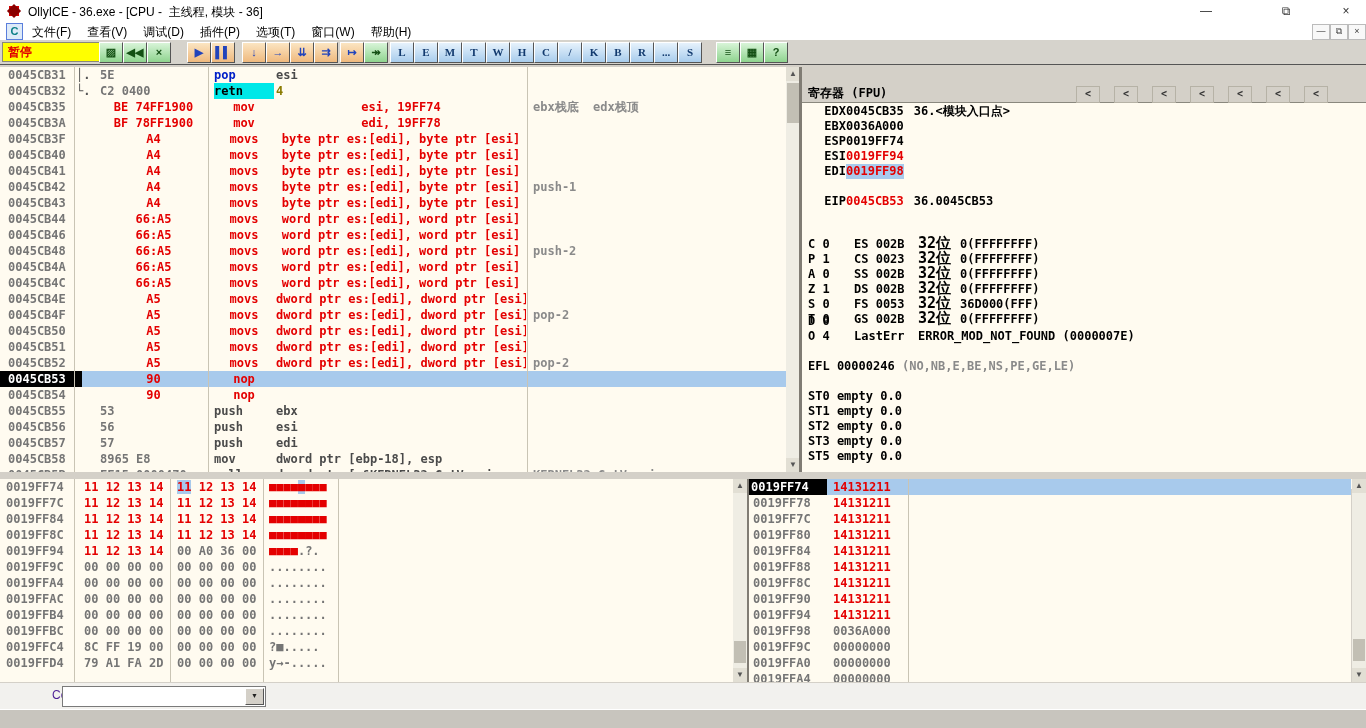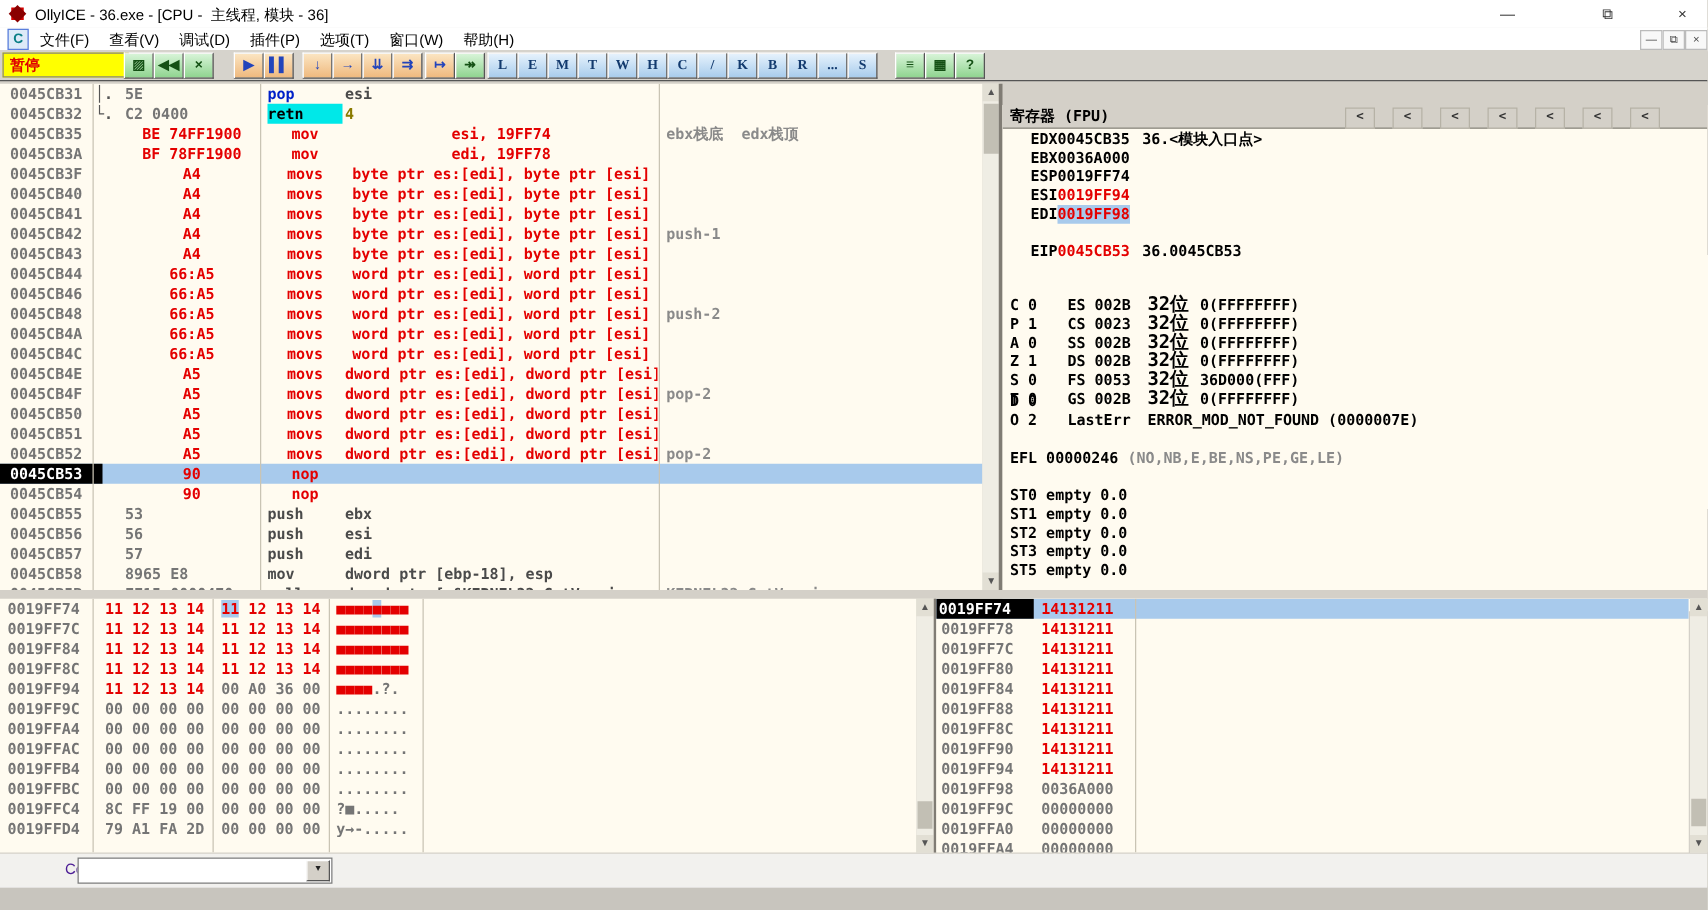--- a/index.html
+++ b/index.html
@@ -184,21 +184,21 @@
         <div class="rline"></div>
         <div class="rline"><span class="rname">EIP</span><span class="rval red">0045CB53</span><span class="rnote">36.0045CB53</span></div>
         <div class="rline"></div>
         <div class="rline"><span class="f-f">C 0</span><span class="f-s">ES 002B</span><span class="f-b">32位</span><span class="f-v">0(FFFFFFFF)</span></div>
         <div class="rline"><span class="f-f">P 1</span><span class="f-s">CS 0023</span><span class="f-b">32位</span><span class="f-v">0(FFFFFFFF)</span></div>
         <div class="rline"><span class="f-f">A 0</span><span class="f-s">SS 002B</span><span class="f-b">32位</span><span class="f-v">0(FFFFFFFF)</span></div>
         <div class="rline"><span class="f-f">Z 1</span><span class="f-s">DS 002B</span><span class="f-b">32位</span><span class="f-v">0(FFFFFFFF)</span></div>
         <div class="rline"><span class="f-f">S 0</span><span class="f-s">FS 0053</span><span class="f-b">32位</span><span class="f-v">36D000(FFF)</span></div>
         <div class="rline"><span class="f-f">T 0</span><span class="f-s">GS 002B</span><span class="f-b">32位</span><span class="f-v">0(FFFFFFFF)</span></div>
         <div class="rline"><span class="f-f">D 0</span></div>
-        <div class="rline"><span class="f-f">O 2</span><span class="f-s">LastErr</span><span class="f-v">ERROR_MOD_NOT_FOUND (0000007E)</span></div>
+        <div class="rline"><span class="f-f">O 4</span><span class="f-s">LastErr</span><span class="f-v">ERROR_MOD_NOT_FOUND (0000007E)</span></div>
         <div class="rline"></div>
         <div class="rline"><span>EFL 00000246</span><span class="gray"> (NO,NB,E,BE,NS,PE,GE,LE)</span></div>
         <div class="rline"></div>
         <div class="rline"><span>ST0 empty 0.0</span></div>
         <div class="rline"><span>ST1 empty 0.0</span></div>
         <div class="rline"><span>ST2 empty 0.0</span></div>
         <div class="rline"><span>ST3 empty 0.0</span></div>
         <div class="rline"><span>ST5 empty 0.0</span></div>
       </div>
   <span class="chev" style="left: 274px;">&lt;</span>

